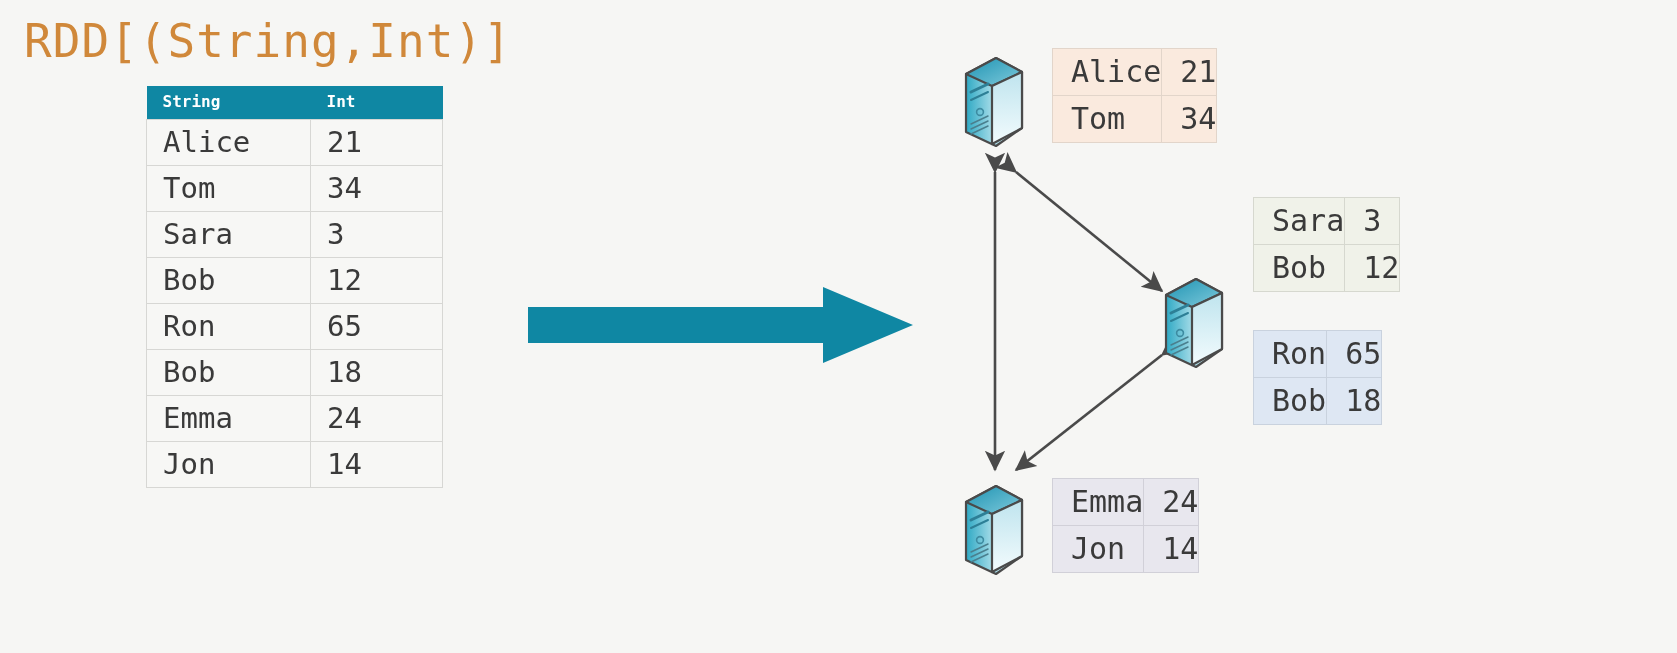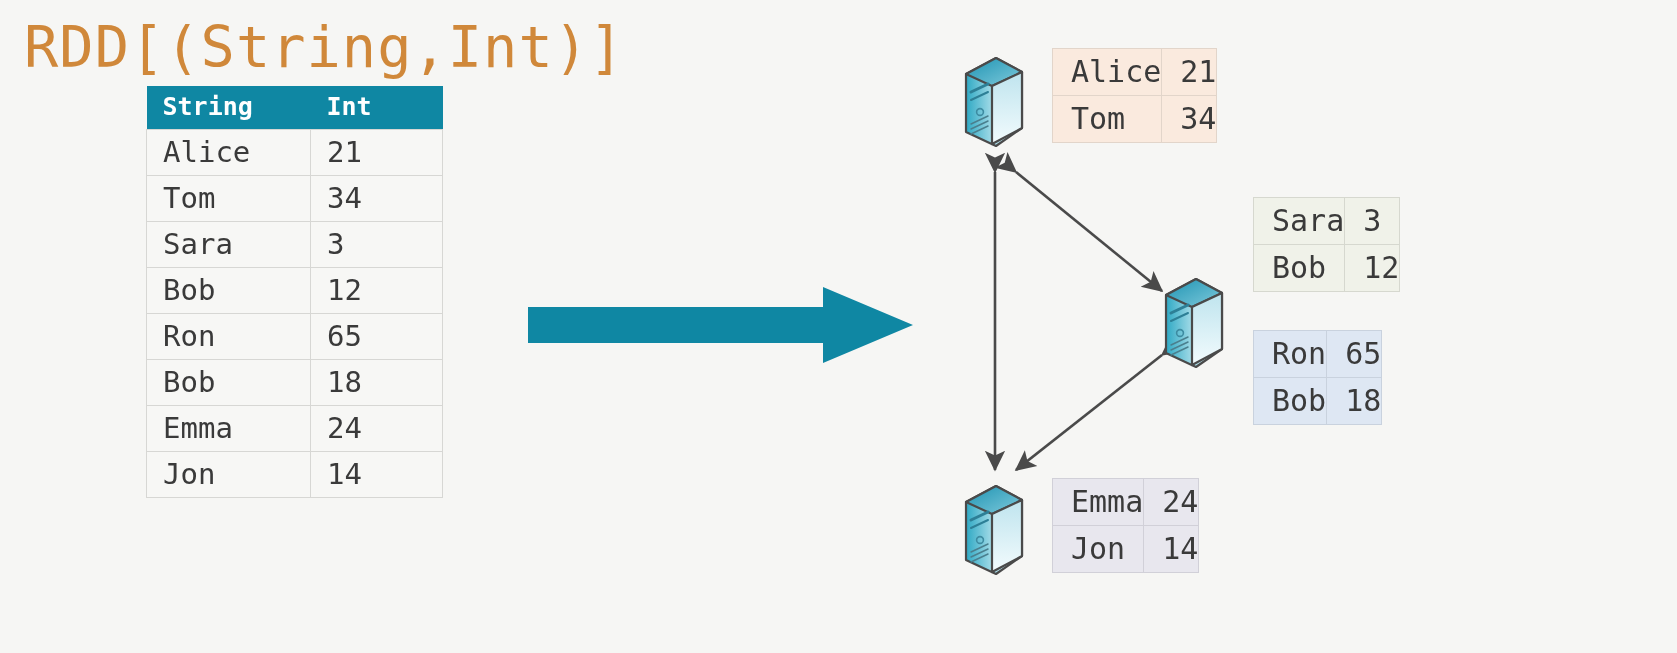--- a/index.html
+++ b/index.html
@@ -14,41 +14,41 @@
     overflow: hidden;
     font-family: "DejaVu Sans Mono", monospace;
   }
 
   
   #diagram-title {
     position: absolute;
     left: 24px;
     top: 14px;
     font-family: "DejaVu Sans Mono", monospace;
-    font-size: 57px;
+    font-size: 46px;
     letter-spacing: 1px;
     color: #d0883a;
     white-space: pre;
   }
 
   
   #source-table {
     position: absolute;
     left: 146px;
     top: 86px;
     width: 297px;
     border-collapse: collapse;
     background: #f7f7f5;
   }
   #source-table th {
     background: #0f87a3;
     color: #ffffff;
     font-family: "DejaVu Sans Mono", monospace;
     font-weight: bold;
-    font-size: 25px;
+    font-size: 16px;
     text-align: left;
     padding: 6px 0 8px 16px;
     border: none;
   }
   #source-table th.col-key { width: 148px; }
   #source-table td {
     font-family: "DejaVu Sans Mono", monospace;
     font-size: 29px;
     color: #3a3a3a;
     padding: 4px 0 6px 16px;

